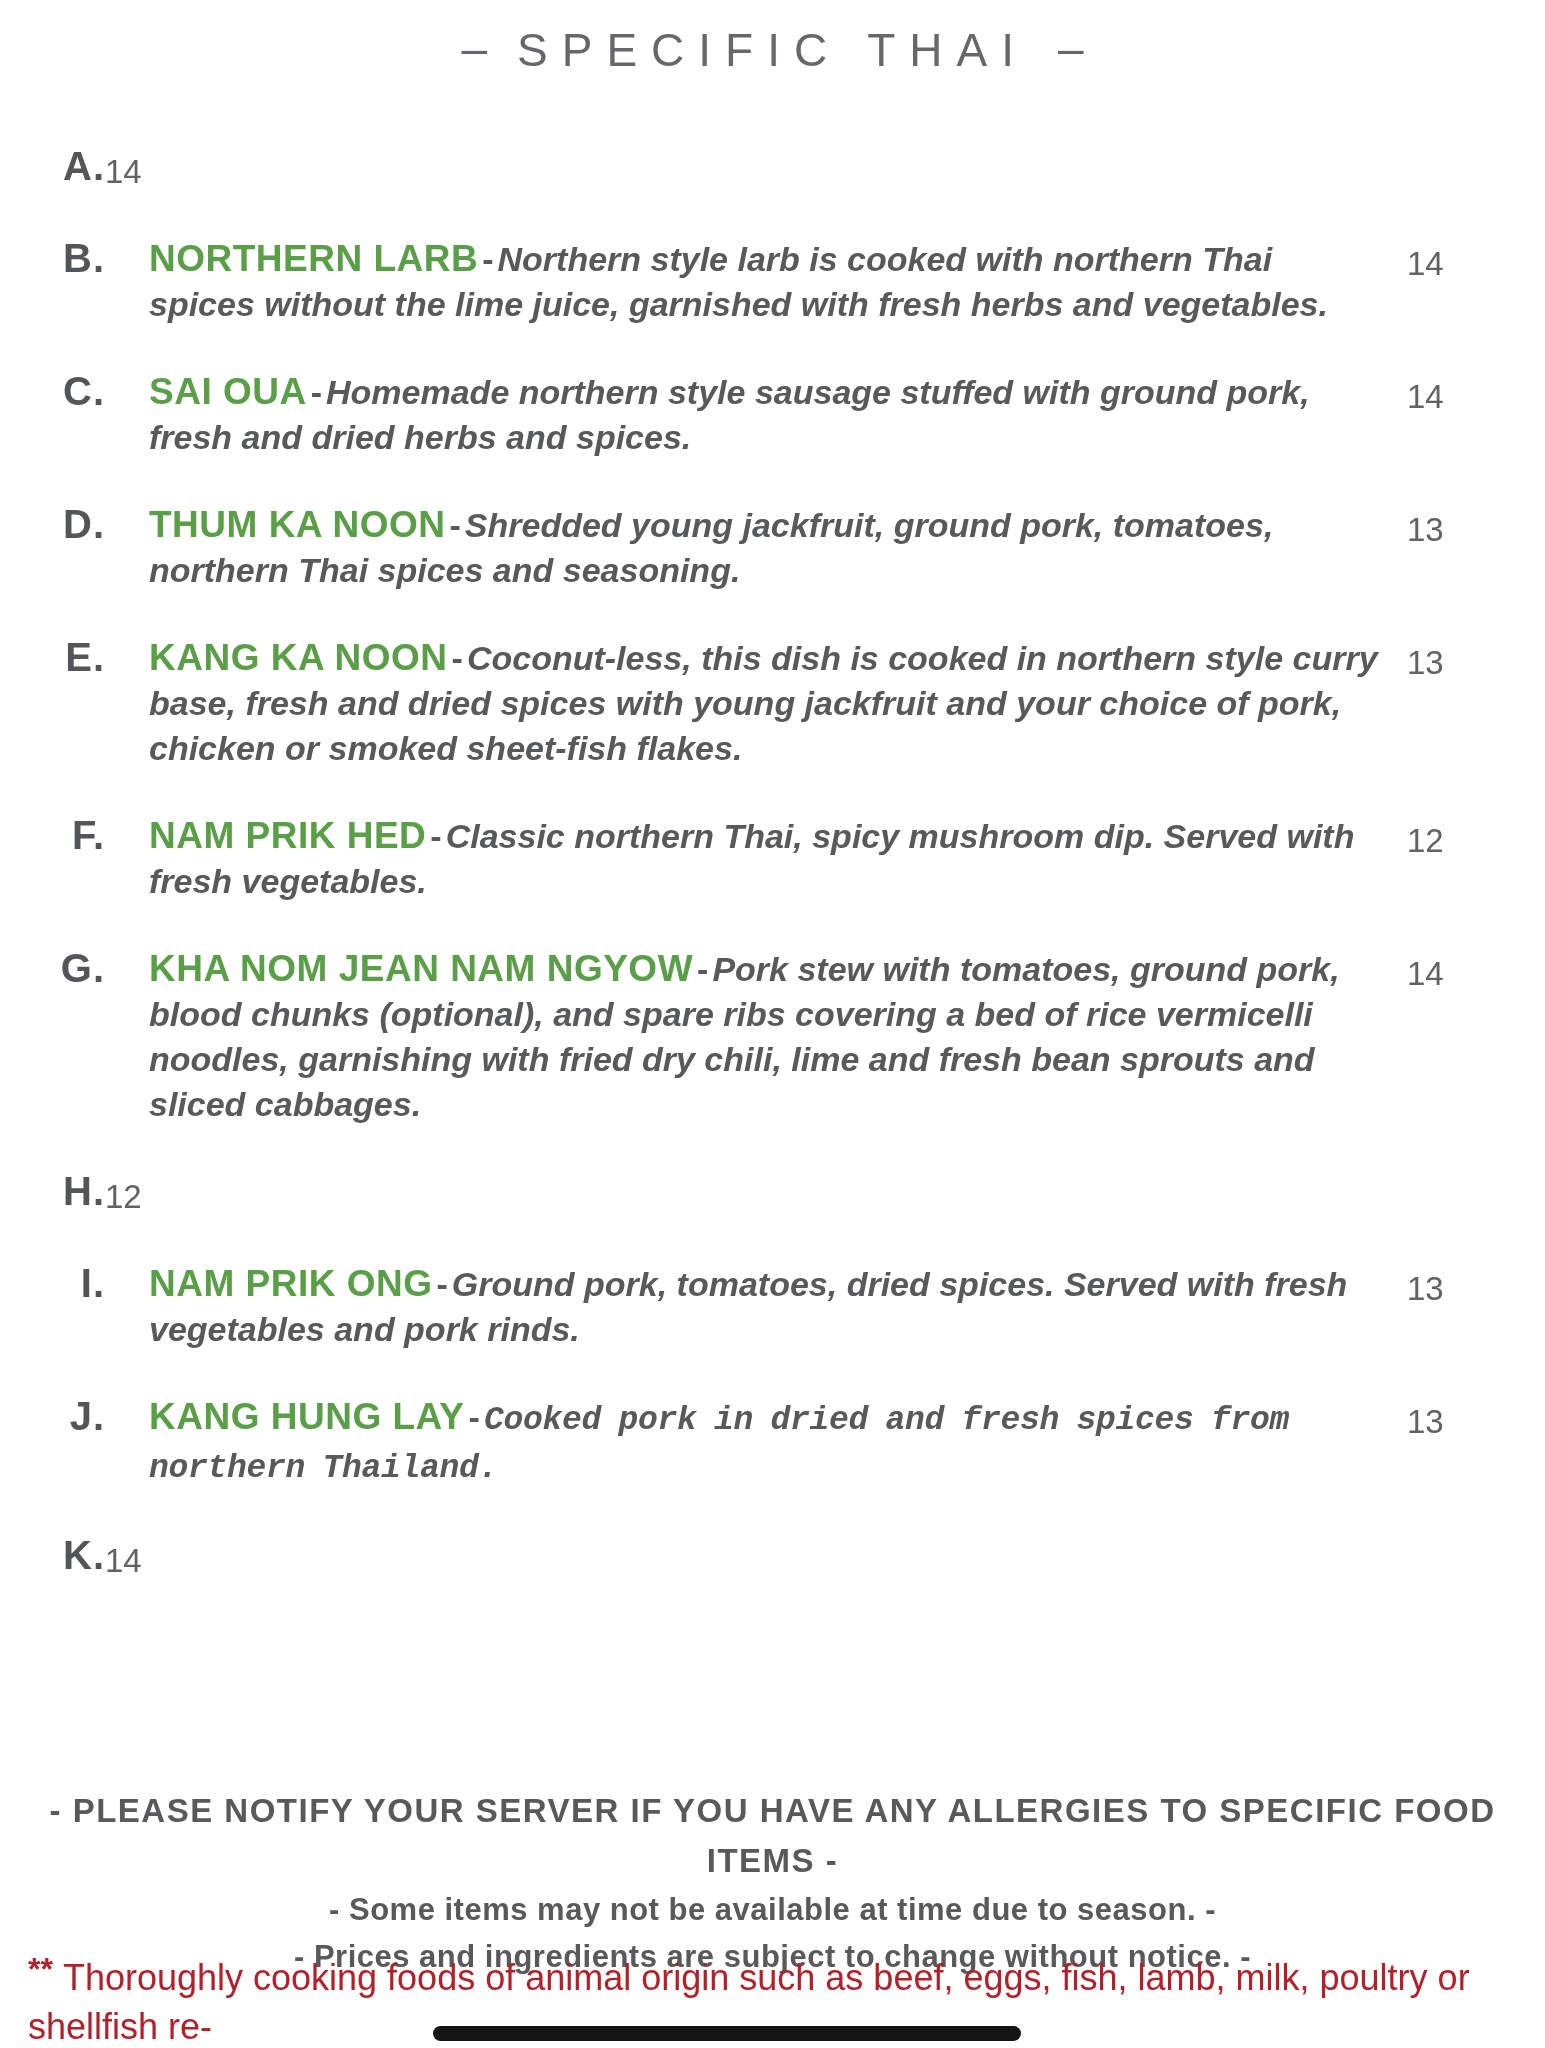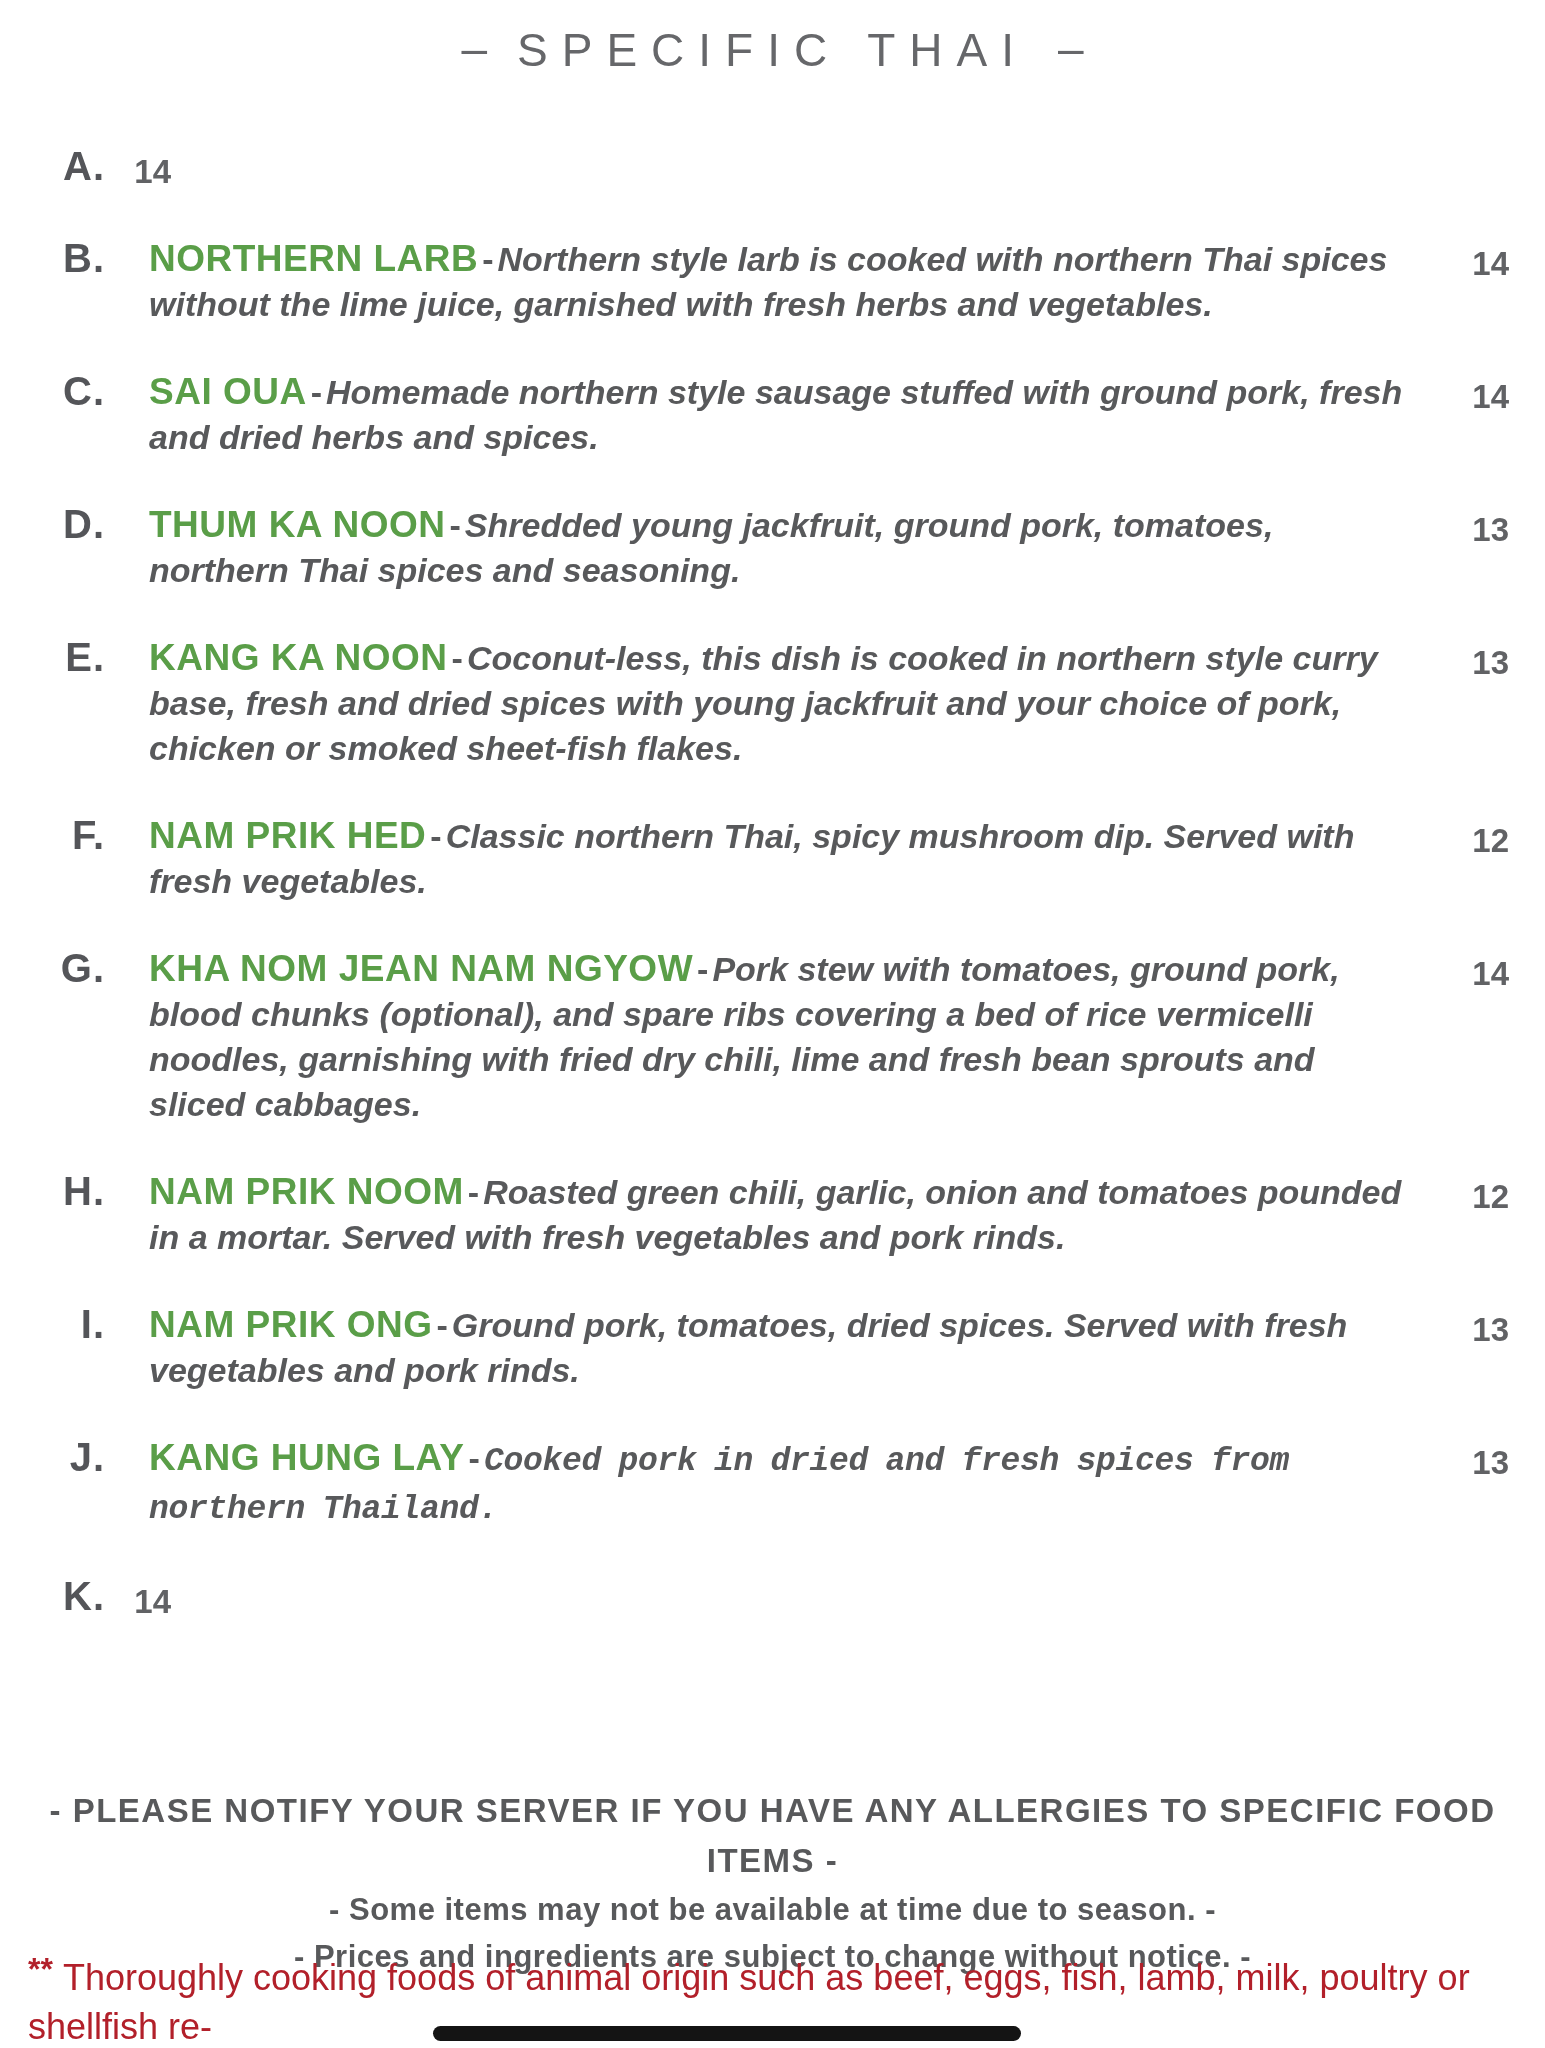--- a/index.html
+++ b/index.html
@@ -33,23 +33,23 @@
     font-size:34px;line-height:45px;color:var(--gray);
   }
   .name{
     color:var(--green);font-weight:700;font-size:37px;letter-spacing:0.5px;
   }
   .sep{font-weight:700;color:var(--gray);font-size:34px;padding:0 4px;}
   .desc{font-weight:700;font-style:italic;color:var(--gray);}
   
   .item:nth-child(10) .desc{font-size:33px;letter-spacing:-0.3px;word-spacing:-2px;font-family:Liberation Mono, monospace;}
   .price{
-    flex:0 0 66px;margin-right:36px;text-align:right;
+    flex:0 0 66px;margin-right:72px;
     font-size:33px;color:var(--price-gray);line-height:45px;padding-top:5px;
-    font-weight:700;
+    font-weight:400;
   }
   .notices{
     position:absolute;left:0;right:0;top:1786px;text-align:center;color:var(--gray);
   }
   .notice-main{
     font-size:33px;font-weight:700;letter-spacing:1.5px;line-height:50px;
   }
   .notice-sub{
     font-size:31px;font-weight:700;line-height:47px;letter-spacing:0.5px;
   }
@@ -107,21 +107,20 @@
   </div>
 
   <div class="item">
     <div class="letter">G.</div>
     <div class="body"><span class="name">KHA NOM JEAN NAM NGYOW</span><span class="sep">-</span><span class="desc">Pork stew with tomatoes, ground pork, blood chunks (optional), and spare ribs covering a bed of rice vermicelli noodles, garnishing with fried dry chili, lime and fresh bean sprouts and sliced cabbages.</span></div>
     <div class="price">14</div>
   </div>
 
   <div class="item">
     <div class="letter">H.</div>
-    <div class="body"><span class="name">NAM PRIK NOOM</span><span class="sep">-</span><span class="desc">Roasted green chili, garlic, onion and tomatoes pounded in a mortar. Served with fresh vegetables and pork rinds.</span></div>
     <div class="price">12</div>
   </div>
 
   <div class="item">
     <div class="letter">I.</div>
     <div class="body"><span class="name">NAM PRIK ONG</span><span class="sep">-</span><span class="desc">Ground pork, tomatoes, dried spices. Served with fresh vegetables and pork rinds.</span></div>
     <div class="price">13</div>
   </div>
 
   <div class="item">

